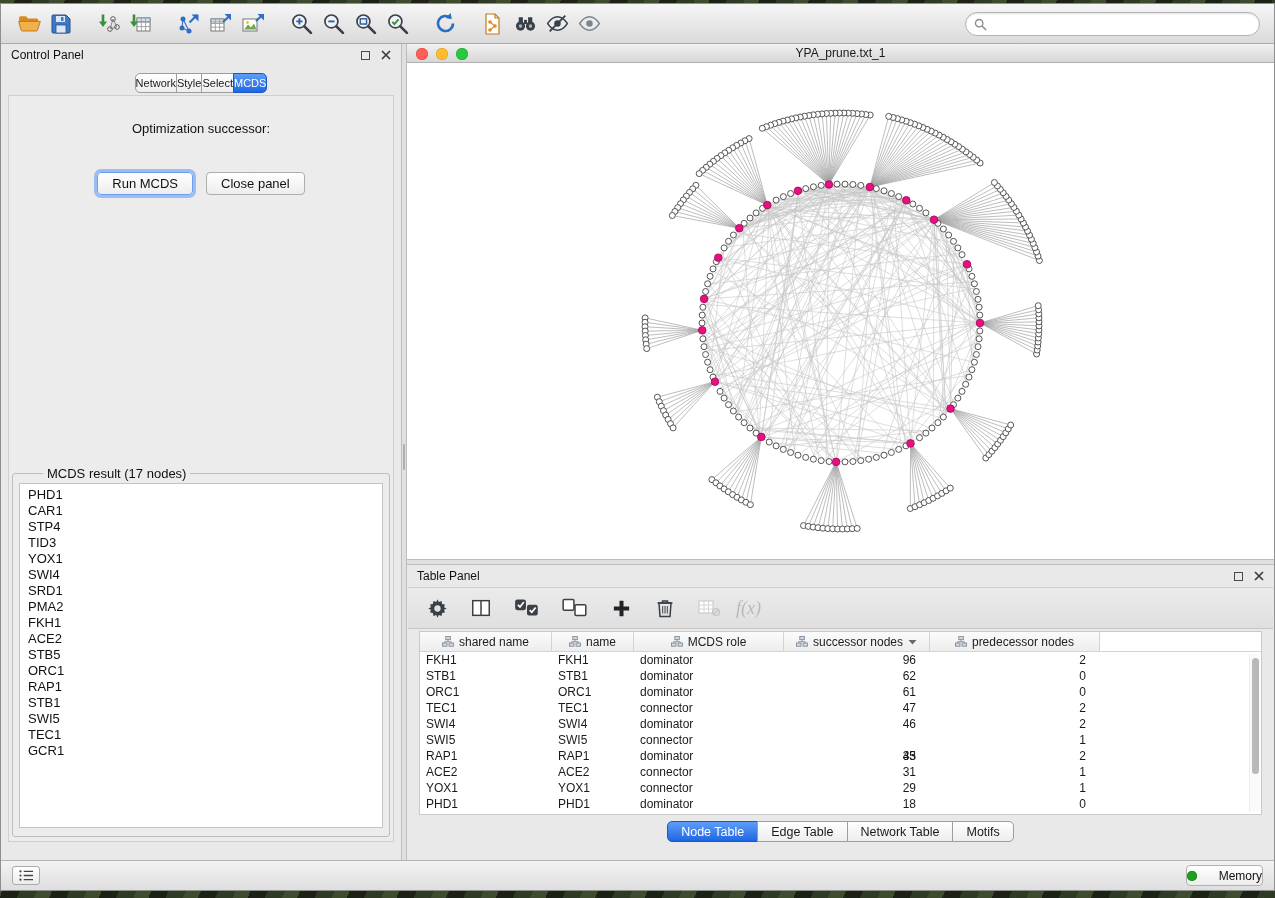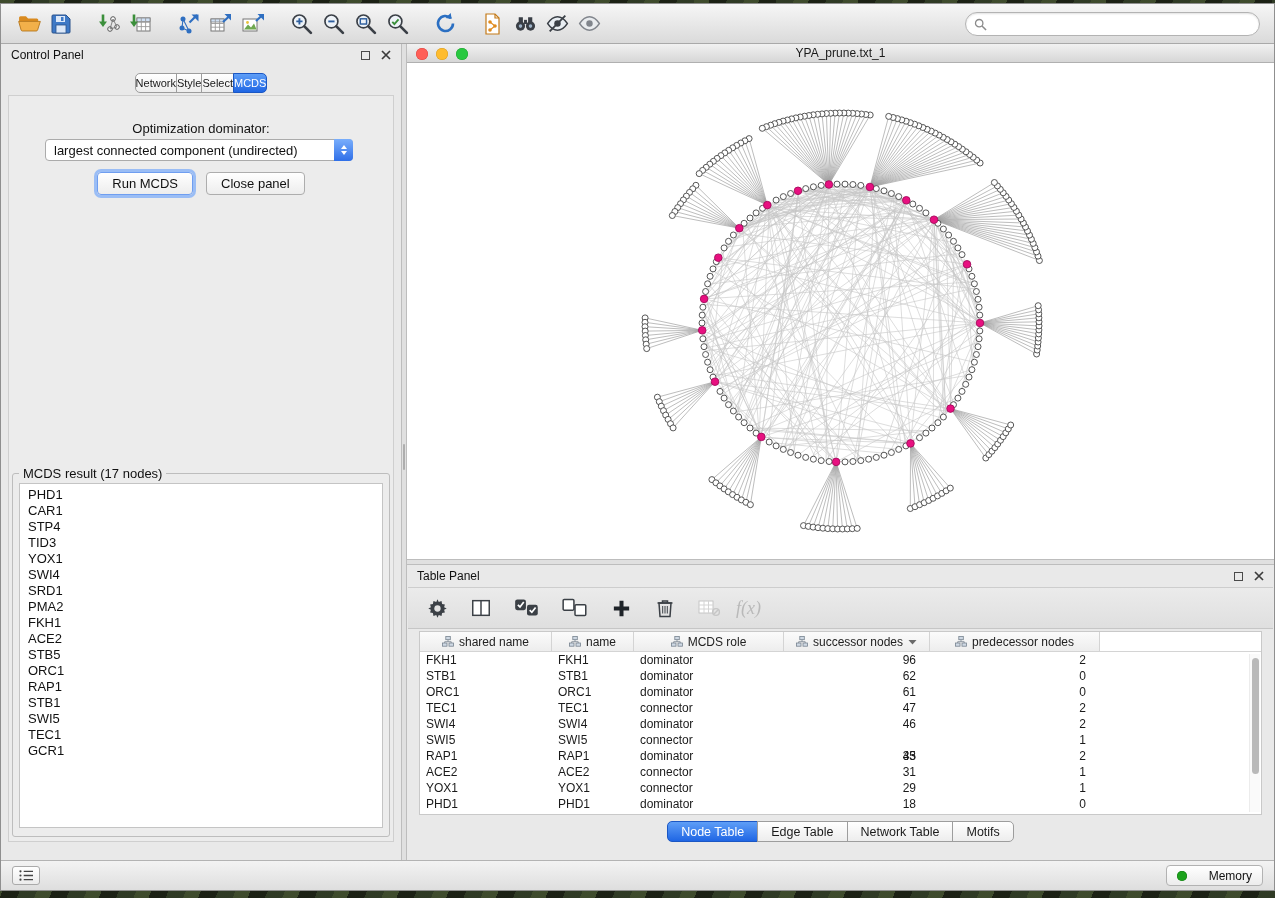--- a/index.html
+++ b/index.html
@@ -43,21 +43,21 @@
     background:linear-gradient(#79aefc,#2f6fe8);display:flex;flex-direction:column;align-items:center;justify-content:center;gap:2px}
   .stepper i{width:0;height:0;border-left:3.5px solid transparent;border-right:3.5px solid transparent}
   .stepper i.up{border-bottom:4px solid #fff}
   .stepper i.down{border-top:4px solid #fff}
   .btn-row{position:absolute;top:76px;left:0;right:0;display:flex;justify-content:center;gap:13px}
   .btn{font-size:13px;color:#111;padding:3px 14px;border:1px solid #adadad;border-radius:4px;
     background:linear-gradient(#ffffff,#ededed);cursor:default}
   .btn.focused{box-shadow:0 0 0 3px rgba(110,165,250,.65);border-color:#6f9ef0}
   fieldset.result-box{position:absolute;left:3px;right:3px;bottom:4px;height:371px;border:1px solid #bdbdbd;
     border-radius:3px;padding:2px 6px 8px}
-  fieldset.result-box legend{font-size:13px;color:#111;padding:0 4px;margin-left:0}
+  fieldset.result-box legend{font-size:13px;color:#111;padding:0 4px;margin-left:24px}
   .result-list{background:#fff;border:1px solid #c4c4c4;height:100%;padding:3px 8px;overflow:hidden;
     font-size:13px;line-height:16px;color:#111}
 
   
   .v-splitter{width:6px;flex:0 0 6px;background:#e0e0e0;border-left:1px solid #bdbdbd;border-right:1px solid #bdbdbd;position:relative}
   .v-splitter::after{content:"";position:absolute;top:400px;left:1px;width:2px;height:26px;background:#aeaeae;border-radius:2px}
   .h-splitter{height:6px;flex:0 0 6px;background:#e0e0e0;border-top:1px solid #bdbdbd;border-bottom:1px solid #bdbdbd}
 
   
   .right-col{flex:1;display:flex;flex-direction:column;min-width:0}
@@ -90,21 +90,21 @@
   .tp-tabs{display:flex;justify-content:center;margin-top:6px}
   .tp-tabs .tab{padding:2.5px 13px;font-size:12.5px}
 
   
   .statusbar{height:30px;flex:0 0 30px;background:linear-gradient(#f3f3f3,#dedede);border-top:1px solid #b3b3b3;
     display:flex;align-items:center;padding:0 11px}
   .sb-menu{width:28px;height:19px;border:1px solid #aaa;border-radius:3px;background:linear-gradient(#fff,#ececec);
     display:flex;align-items:center;justify-content:center}
   .sb-spacer{flex:1}
   .memory-btn{height:21px;border:1px solid #b2b2b2;border-radius:4px;background:linear-gradient(#fff,#ececec);
-    display:flex;align-items:center;gap:22px;padding:0 10px;font-size:12px;color:#111}
+    display:flex;align-items:center;gap:22px;padding:0 0;font-size:12px;color:#111}
   .memory-btn .dot{width:10px;height:10px;border-radius:50%;background:#1ca21c;box-shadow:inset 0 0 0 .5px #127a12}
 </style>
 </head>
 <body>
 
 <div class="window">
 
   <div class="toolbar">
     <div class="tbi">
       <svg viewBox="0 0 24 24" width="25" height="25">
@@ -263,28 +263,21 @@
             </svg>
         </span>
       </div>
       <div class="cp-tabs" id="cp-tabs">
           <div class="tab">Network</div>
           <div class="tab">Style</div>
           <div class="tab">Select</div>
           <div class="tab active">MCDS</div>
         </div>
       <div class="cp-box">
-        <div class="opt-label">Optimization dominator:</div>
-        <div class="combo">
-          <span>largest connected component (undirected)</span>
-          <span class="stepper">
-              <i class="up"></i>
-              <i class="down"></i>
-            </span>
-        </div>
+        <div class="opt-label">Optimization successor:</div>
         <div class="btn-row">
           <button class="btn focused">Run MCDS</button>
           <button class="btn">Close panel</button>
         </div>
         <fieldset class="result-box">
           <legend>MCDS result (17 nodes)</legend>
           <div class="result-list" id="mcds-list">
               <div>PHD1</div>
               <div>CAR1</div>
               <div>STP4</div>

